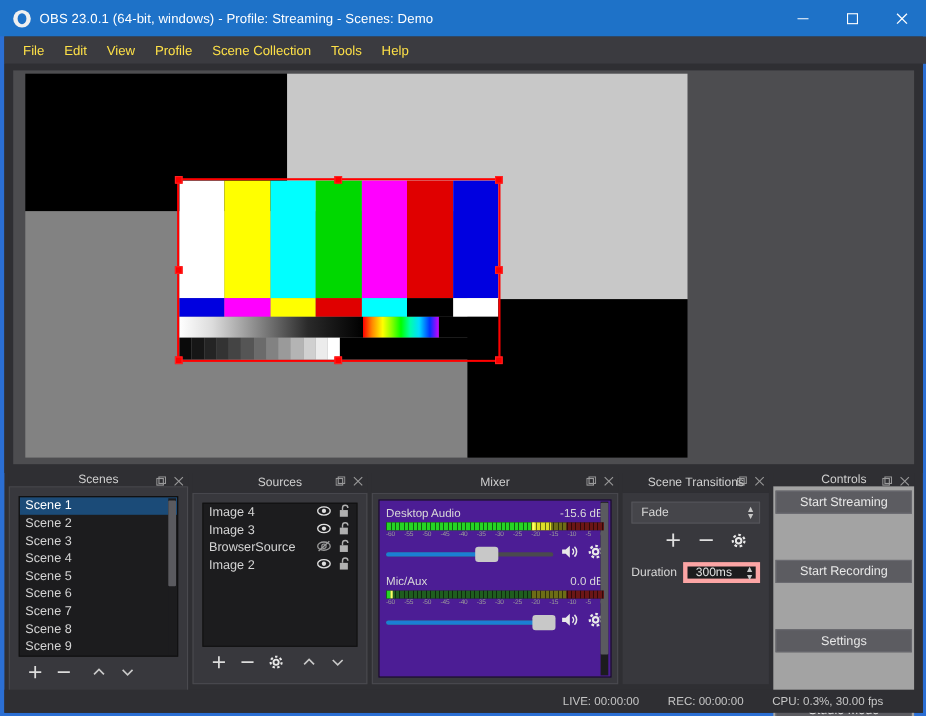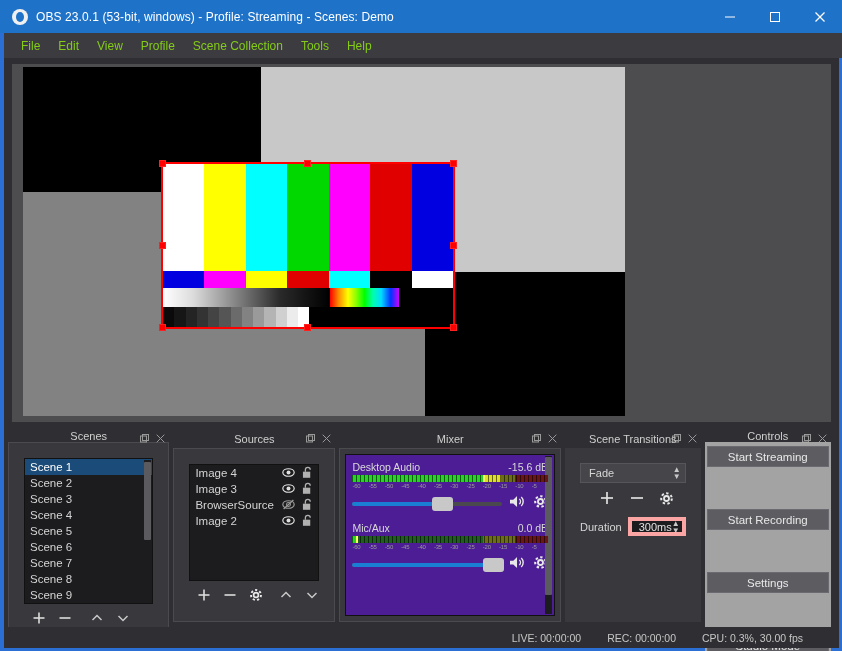--- a/index.html
+++ b/index.html
@@ -52,21 +52,21 @@
   .wbtn svg { display: block; }
 
   
   #menubar {
     height: 25px; background: #3b3b40;
     display: flex; align-items: center;
     padding-left: 8px;
     margin-right: -3px;
   }
   .menu-item {
-    color: #84cc16; font-size: 12px;
+    color: #fde047; font-size: 12px;
     padding: 3px 9px;
   }
 
   
   #preview-wrap {
     position: absolute; left: 0; top: 58px;
     width: 835px; height: 372px;
     background: #2f2f33;
     padding: 6px 8px 8px 8px;
   }
@@ -127,21 +127,21 @@
     position: relative; justify-content: center;
     color: #cfcfcf; font-size: 11px;
     background: #2f2f33;
   }
   .dock-tools { position: absolute; right: 4px; top: 3px; display: flex; gap: 7px; }
   .dock-tool { width: 9px; height: 11px; opacity: .8; }
   .dock-body {
     flex: 1; background: #38383d;
     border: 1px solid #4a4a4f;
     display: flex; flex-direction: column;
-    padding: 15px;
+    padding: 8px;
   }
 
   
   .list {
     flex: 1; background: #1c1c1e;
     border: 1px solid #111;
     overflow: hidden; position: relative;
   }
   .list-row {
     height: 16px; display: flex; align-items: center;
@@ -217,21 +217,21 @@
   }
   .status-item { color: #c6c6c6; font-size: 10.5px; }
 </style>
 </head>
 <body>
 
 <div id="app">
 
   <div id="titlebar">
     <div id="obs-logo"></div>
-    <div id="title-text">OBS 23.0.1 (53-bit, windows) - Profile: Streaming - Scenes: Demo</div>
+    <div id="title-text">OBS 23.0.1 (64-bit, windows) - Profile: Streaming - Scenes: Demo</div>
     <div id="wincontrols">
       <div class="wbtn">
         <svg width="12" height="12" viewBox="0 0 12 12">
             <line x1="1" y1="6" x2="11" y2="6" stroke="#fff" stroke-width="1"></line>
           </svg>
       </div>
       <div class="wbtn">
         <svg width="12" height="12" viewBox="0 0 12 12">
             <rect x="1.5" y="1.5" width="9" height="9" fill="none" stroke="#fff" stroke-width="1"></rect>
           </svg>

